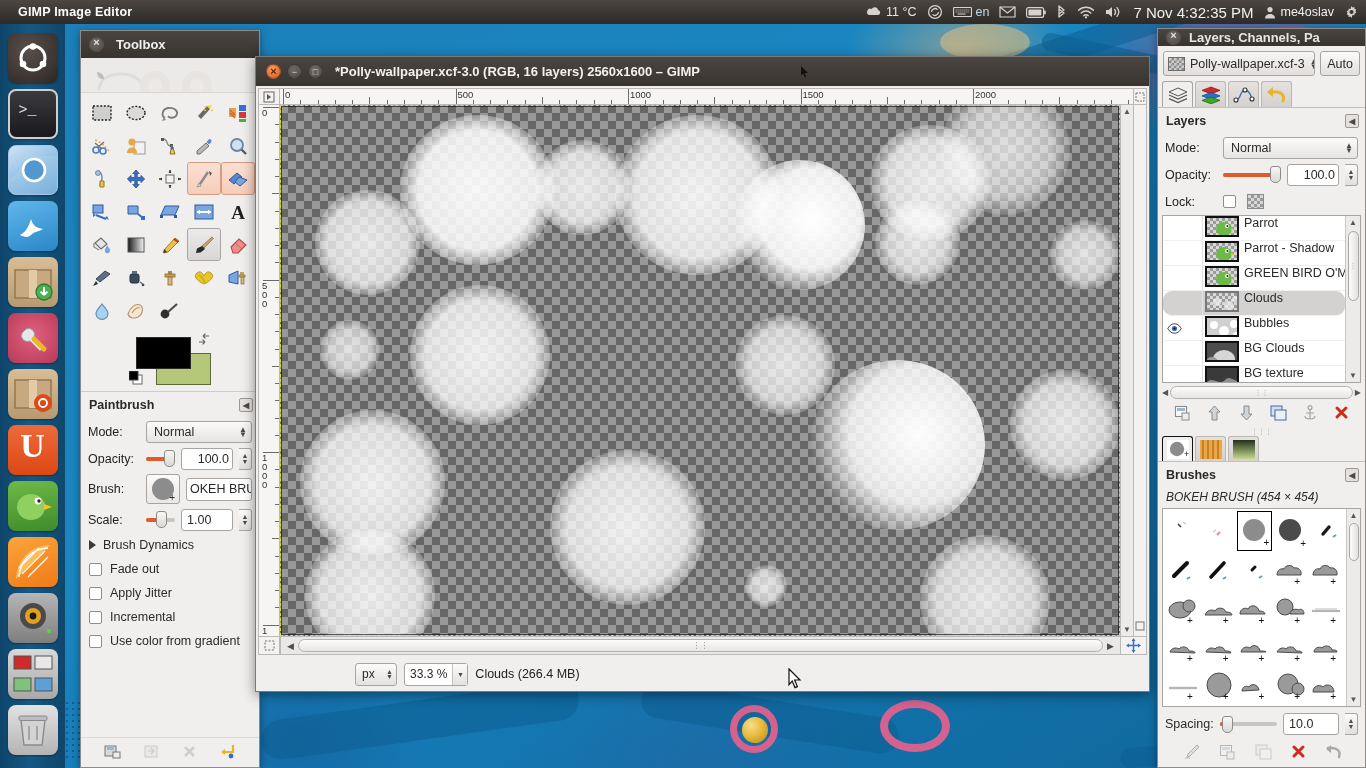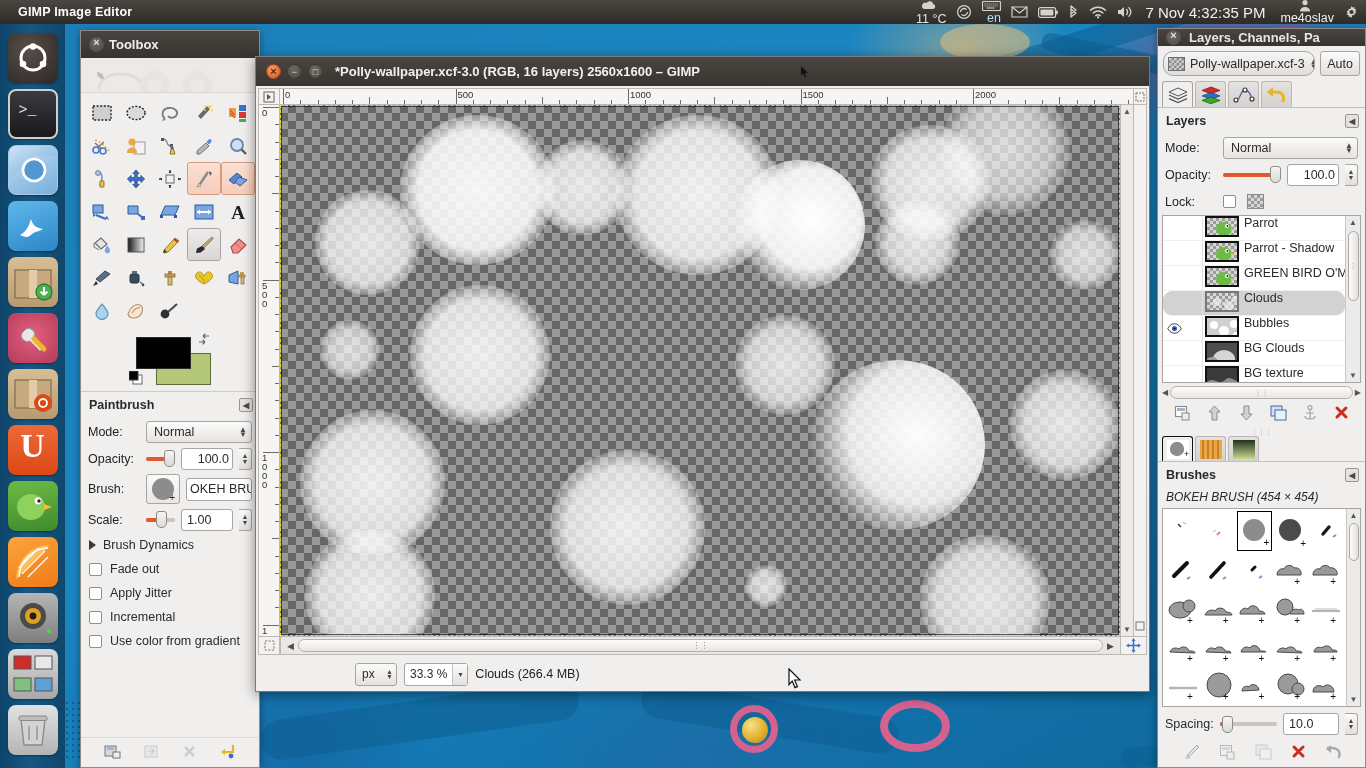--- a/index.html
+++ b/index.html
@@ -45,21 +45,21 @@
   #toppanel {
     position:absolute; left:0; top:0; width:1366px; height:24px;
     background: linear-gradient(180deg,#4c4741 0%, #3a3632 55%, #2e2b28 100%);
     display:flex; align-items:center; color:#f2f0ee; z-index:60;
     font-size:12.5px;
   }
   #toppanel .title {
     margin-left:18px; font-weight:bold; color:#fdfdfd; letter-spacing:.2px;
   }
   #toppanel .right { margin-left:auto; display:flex; align-items:center; gap:10px; padding-right:7px; }
-  #toppanel .ind { display:flex; align-items:center; color:#e6e3e0; font-size:12.5px; line-height:1;flex-direction:column; }
+  #toppanel .ind { display:flex; align-items:center; color:#e6e3e0; font-size:12.5px; line-height:1; }
   #toppanel .ind svg { display:block; }
   #toppanel .clock { font-size:15px; color:#f2f0ee; }
   #toppanel .user { font-size:12.5px; color:#f2f0ee; }
 
   
   #launcher {
     position:absolute; left:0; top:24px; width:65px; height:744px;
     background: linear-gradient(90deg, rgba(12,58,92,.86) 0%, rgba(20,78,118,.80) 45%, rgba(14,62,96,.88) 100%);
     z-index:50; padding-top:4px;
   }
@@ -77,21 +77,21 @@
   
   #toolbox {
     position:absolute; left:80px; top:30px; width:180px; height:738px;
     background:#f0efee; border:1px solid #8e8a86; z-index:20;
     box-shadow: 0 2px 8px rgba(0,0,0,.4);
     display:flex; flex-direction:column;
   }
   .wtitle {
     height:27px; background: linear-gradient(180deg,#4a4540 0%, #37332f 100%);
     display:flex; align-items:center; color:#efefef; font-weight:bold; font-size:13px;
-    padding-left:8px; gap:5px; flex:none;
+    padding-left:8px; gap:12px; flex:none;
   }
   .wclose {
     width:15px; height:15px; border-radius:50%;
     background: radial-gradient(circle at 40% 35%, #6f6a65, #4d4945);
     position:relative; border:1px solid #5a5550;
   }
   .wclose:after {
     content:'\00d7'; position:absolute; left:0; top:-2px; width:100%;
     text-align:center; font-size:11px; color:#e3e0dd; font-weight:bold;
   }
@@ -306,21 +306,21 @@
     box-shadow: 0 2px 8px rgba(0,0,0,.4);
     display:flex; flex-direction:column;
   }
   #dock .dtitle {
     height:17px; background: linear-gradient(180deg,#4a4540 0%, #37332f 100%);
     display:flex; align-items:center; gap:8px; padding-left:8px; flex:none;
     color:#e8e6e4; font-weight:bold; font-size:13px; overflow:hidden; white-space:nowrap;
   }
   .imgselrow { display:flex; align-items:center; gap:5px; padding:5px 5px; flex:none; }
   .imgsel {
-    flex:1; height:25px; border:1px solid #a8a4a1; border-radius:10px;
+    flex:1; height:25px; border:1px solid #a8a4a1; border-radius:3px;
     background: linear-gradient(180deg,#f7f6f5,#e1dedc);
     display:flex; align-items:center; gap:5px; padding:0 4px 0 4px; font-size:12.5px; overflow:hidden; white-space:nowrap;
   }
   .imgsel .thumb { width:17px; height:14px; border:1px solid #6d6d6d; flex:none;
     background-image:
       linear-gradient(45deg,#888 25%, transparent 25%, transparent 75%, #888 75%),
       linear-gradient(45deg,#888 25%, transparent 25%, transparent 75%, #888 75%);
     background-size:5px 5px; background-position:0 0, 2.5px 2.5px; background-color:#ccc;
   }
   .imgsel .sp { margin-left:auto; display:flex; flex-direction:column; line-height:5px; font-size:8px; color:#4a4a4a; }

